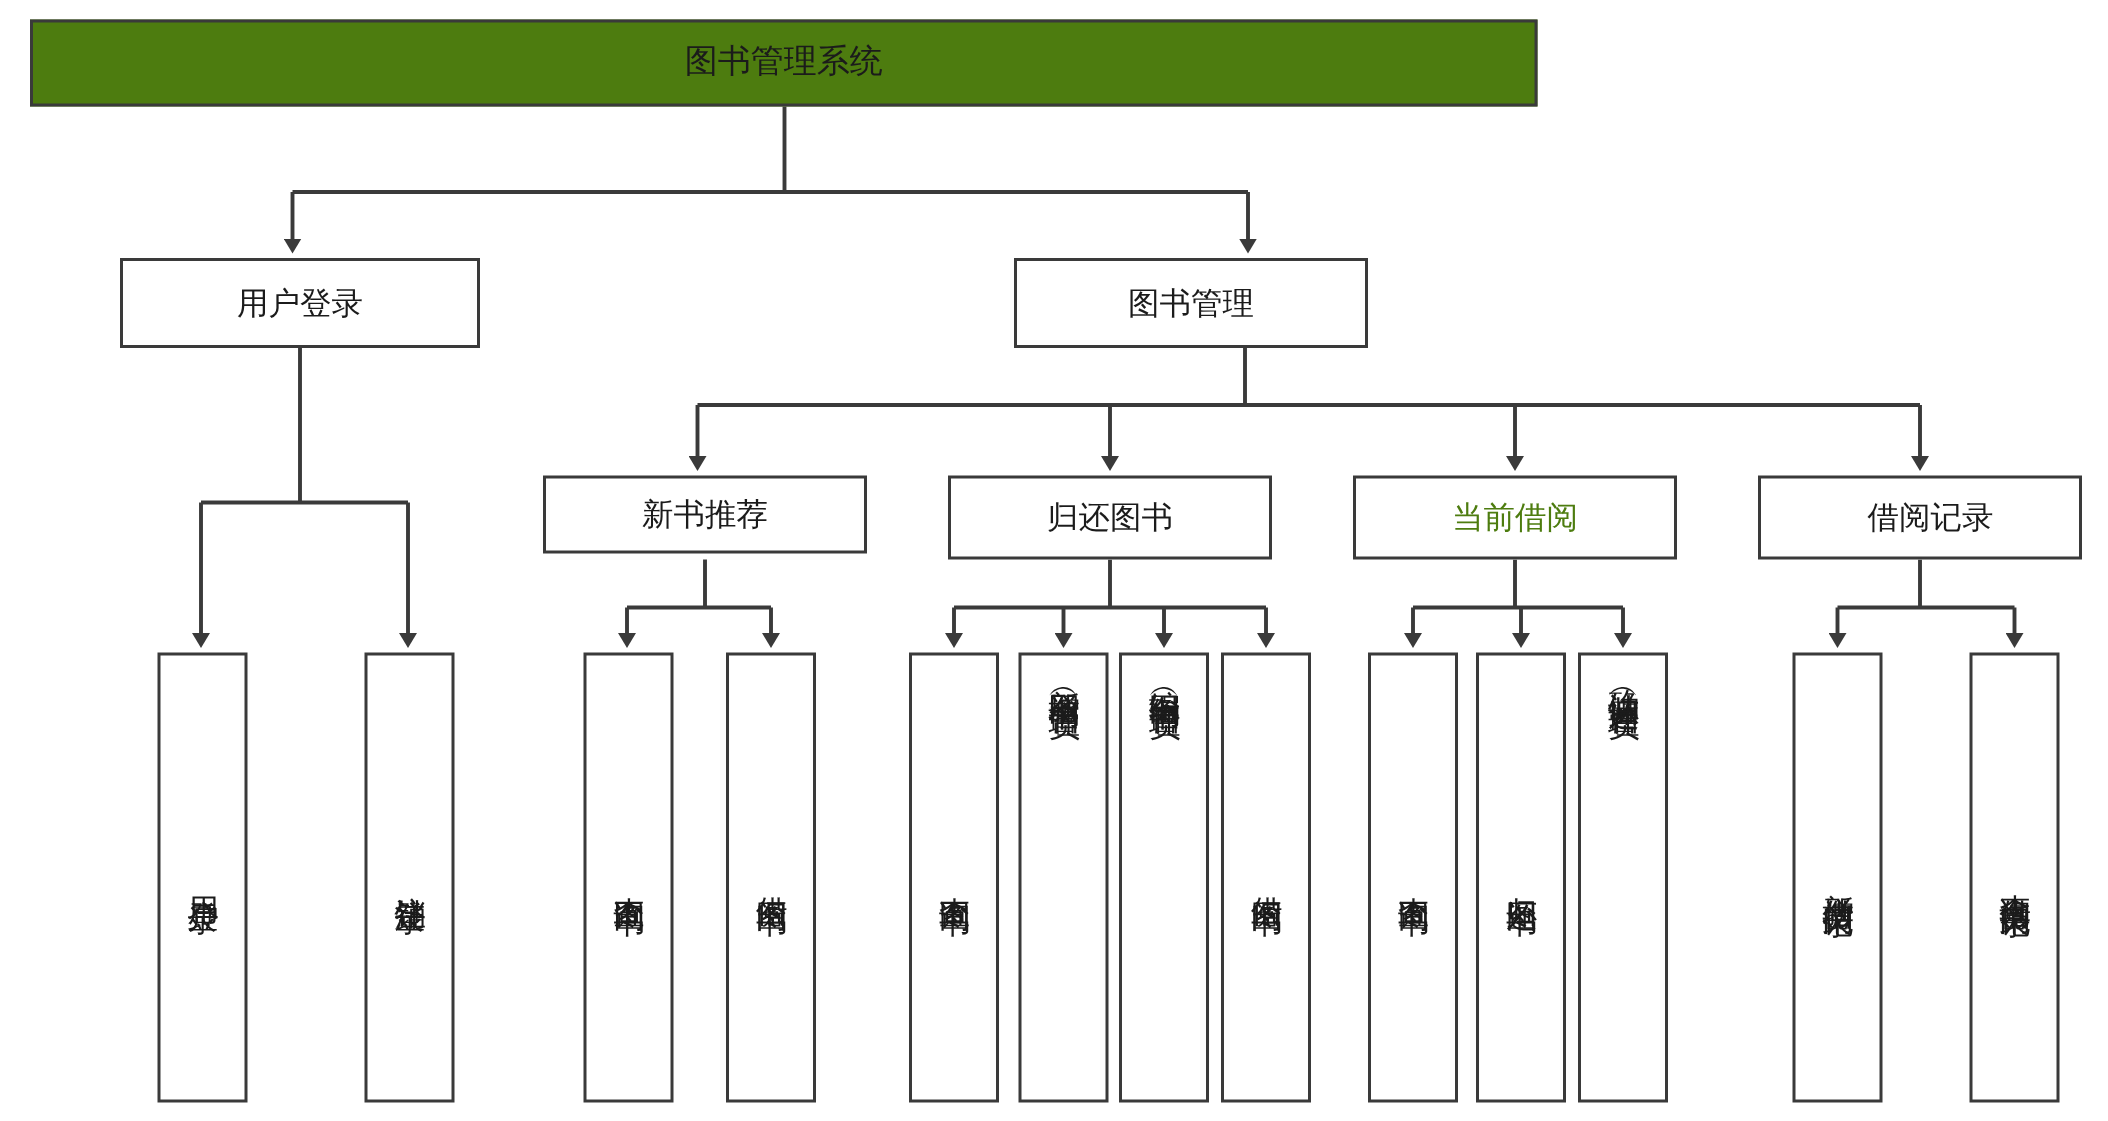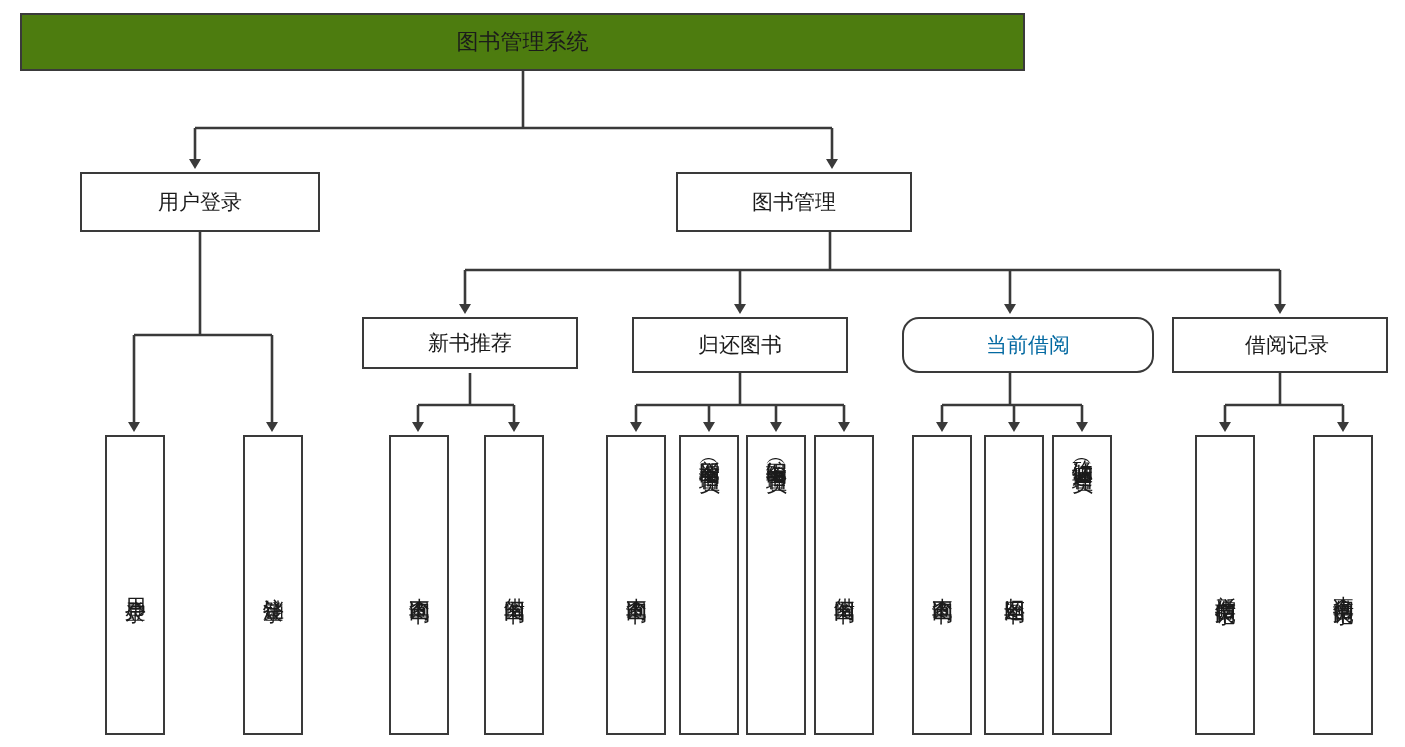--- a/index.html
+++ b/index.html
@@ -149,21 +149,21 @@
   <div class="node horiz" style="left: 676px; top: 172px; width: 236px; height: 60px; border-color: rgb(58, 58, 58); background: rgb(255, 255, 255); color: rgb(27, 27, 27);">
     <span class="label">图书管理</span>
   </div>
 
   <div class="node horiz" style="left: 362px; top: 317px; width: 216px; height: 52px; border-color: rgb(58, 58, 58); background: rgb(255, 255, 255); color: rgb(27, 27, 27);">
     <span class="label">新书推荐</span>
   </div>
   <div class="node horiz" style="left: 632px; top: 317px; width: 216px; height: 56px; border-color: rgb(58, 58, 58); background: rgb(255, 255, 255); color: rgb(27, 27, 27);">
     <span class="label">归还图书</span>
   </div>
-  <div class="node horiz" style="left: 902px; top: 317px; width: 252px; height: 56px; border-color: rgb(58, 58, 58); background: rgb(255, 255, 255); color: #0369a1; border-radius: 17px;">
+  <div class="node horiz" style="left: 902px; top: 317px; width: 216px; height: 56px; border-color: rgb(58, 58, 58); background: rgb(255, 255, 255); color: #4d7c0f;">
     <span class="label">当前借阅</span>
   </div>
   <div class="node horiz" style="left: 1172px; top: 317px; width: 216px; height: 56px; border-color: rgb(58, 58, 58); background: rgb(255, 255, 255); color: rgb(27, 27, 27); padding-left: 14px;">
     <span class="label">借阅记录</span>
   </div>
 
   <div class="node vert mid" style="left: 105px; top: 435px; width: 60px; height: 300px; border-color: rgb(58, 58, 58); background: rgb(255, 255, 255); color: rgb(27, 27, 27);">
     <span class="label">用户登录</span>
   </div>
   <div class="node vert mid" style="left: 243px; top: 435px; width: 60px; height: 300px; border-color: rgb(58, 58, 58); background: rgb(255, 255, 255); color: rgb(27, 27, 27);">

